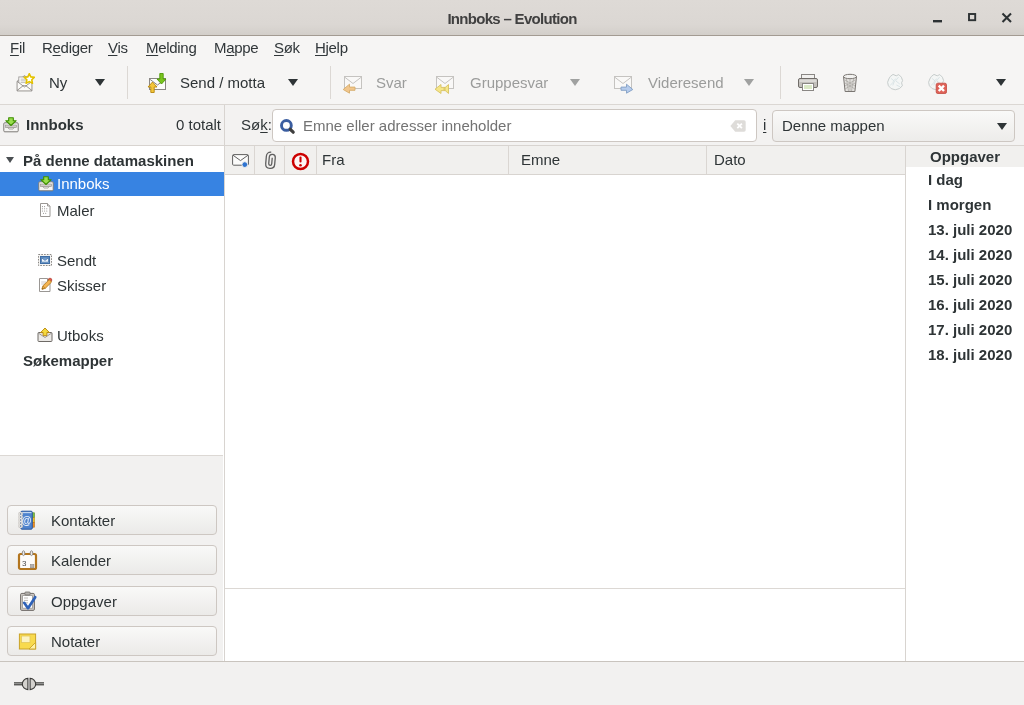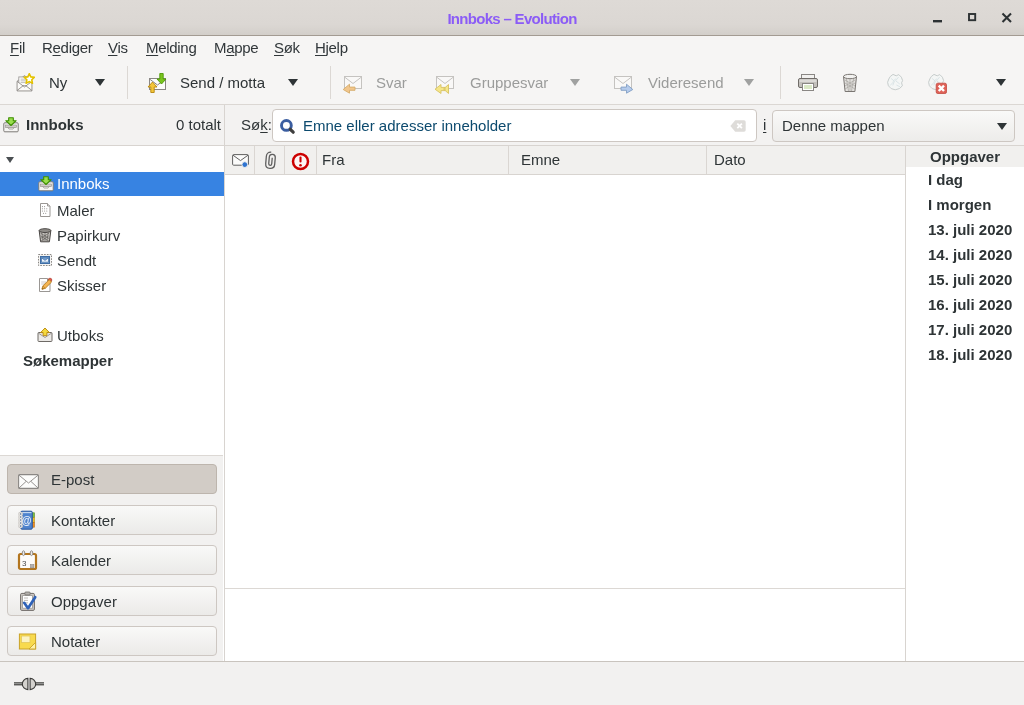--- a/index.html
+++ b/index.html
@@ -5,21 +5,21 @@
   * { margin:0; padding:0; box-sizing:border-box; }
   html,body { width:1024px; height:705px; overflow:hidden; }
   body { font-family:"Liberation Sans", sans-serif; font-size:15px; color:#2e3436; position:relative; background:#f6f5f4; }
   .abs { position:absolute; }
   u { text-decoration:underline; text-underline-offset:2px; }
 
   
   #titlebar { top:0; left:0; width:1024px; height:36px;
     background:linear-gradient(to bottom,#dedad6 0%,#dbd7d3 70%,#d3cfca 100%);
     border-bottom:1px solid #a39b92; }
-  #title { top:10px; left:0; width:1024px; text-align:center; font-weight:bold; color:#8b5cf6; letter-spacing:-0.7px; }
+  #title { top:10px; left:0; width:1024px; text-align:center; font-weight:bold; color:#404040; letter-spacing:-0.7px; }
 
   
   #menubar { top:36px; left:0; width:1024px; height:25px; background:#f6f5f4; }
   .menuitem { position:absolute; top:3px; color:#31373a; letter-spacing:-0.3px; }
 
   
   #toolbar { top:61px; left:0; width:1024px; height:44px; background:#f6f5f4; border-bottom:1px solid #dbd7d3; }
   .tsep { position:absolute; top:5px; width:1px; height:33px; background:#dcd8d4; }
   .tlabel { position:absolute; top:13px; color:#2e3436; }
   .tlabel.dim { color:#9b9c9b; }
@@ -27,21 +27,21 @@
   .arrowdn.dim { border-top-color:#a0a1a0; }
   .ticon { position:absolute; top:10px; }
 
   
   #searchrow { top:105px; left:0; width:1024px; height:41px; background:#f3f2f1; border-bottom:1px solid #d8d4d0; }
   #fhicon { top:12px; left:3px; }
   #fhname { top:11px; left:26px; font-weight:bold; }
   #fhcount { top:11px; left:0; width:221px; text-align:right; }
   #soklabel { top:11px; left:241px; }
   #searchentry { top:4px; left:272px; width:485px; height:33px; background:#ffffff; border:1px solid #cdc7c2; border-radius:4px; }
-  #placeholder { top:12px; left:303px; color:#0c4a6e; }
+  #placeholder { top:12px; left:303px; color:#737373; }
   #ilabel { top:11px; left:763px; }
   #dropdown { top:5px; left:772px; width:243px; height:32px; background:linear-gradient(to bottom,#f9f9f8,#edecea); border:1px solid #cdc7c2; border-radius:4px; }
   #dropdown span { position:absolute; left:9px; top:6px; }
 
   
   #main { top:146px; left:0; width:1024px; height:515px; background:#ffffff; }
 
   
   #sidebarborder { top:105px; left:224px; width:1px; height:556px; background:#d8d4d0; }
   .treerow { position:absolute; left:0; width:223px; height:25px; }
@@ -187,20 +187,21 @@
   <div class="abs" id="dropdown">
       <span>Denne mappen</span>
     </div>
   <span class="arrowdn abs" style="left:997px;top:18px"></span>
 </div>
 
 <div class="abs" id="main">
 
   <div class="treerow" style="top:2px">
       <span class="expander"></span>
+      <span class="txt bold" style="left:23px">På denne datamaskinen</span>
     </div>
   <div class="abs" id="selrow"></div>
   <div class="treerow" style="top:26px;color:#ffffff">
     <svg class="abs" style="left:38px;top:4px" width="16" height="16" viewBox="0 0 16 16">
       <rect x="0.8" y="5.8" width="14.4" height="9" rx="1" fill="#f6f5f3" stroke="#7d7a76"></rect>
       <rect x="2.6" y="8" width="10.8" height="2.6" fill="#cfccc8" stroke="#8f8b87" stroke-width="0.6"></rect>
       <path d="M4.8,10.6 h6.4 l-1.2,1.5 h-4 Z" fill="#e8e6e3" stroke="#8f8b87" stroke-width="0.6"></path>
       <path d="M5.7,0.8 h4.6 v2.9 h2.9 L8,8.5 L2.8,3.7 h2.9 Z" fill="#9ade4e" stroke="#3d8e00" stroke-width="1.1" stroke-linejoin="round"></path>
     </svg>
     <span class="txt" style="left:57px;top:3px">Innboks</span>
@@ -217,28 +218,20 @@
           <circle cx="9.8" cy="6.8" r="0.55"></circle>
           <circle cx="5.4" cy="9" r="0.55"></circle>
           <circle cx="7.6" cy="9" r="0.55"></circle>
           <circle cx="9.8" cy="9" r="0.55"></circle>
           <circle cx="6.5" cy="11.2" r="0.55"></circle>
           <circle cx="8.7" cy="11.2" r="0.55"></circle>
         </g>
     </svg>
     <span class="txt" style="left:57px">Maler</span>
     </div>
-  <div class="treerow" style="top:77px">
-    <svg class="abs" style="left:37px;top:4px" width="16" height="16" viewBox="0 0 16 16">
-      <path d="M2.2,3.8 h11.6 l-1.4,11 h-8.8 Z" fill="#c9c6c2" stroke="#4a4744"></path>
-      <ellipse cx="8" cy="3.6" rx="5.9" ry="1.9" fill="#8f8c88" stroke="#4a4744"></ellipse>
-      <path d="M3.4,6 l8.8,5.6 M3.4,11.6 l8.8,-5.6 M3.6,8.8 l8.4,5.4 M3.8,14.2 l8,-5.4 M8,5.8 v9 M4.8,5.8 l1.4,9 M11.2,5.8 l-1.4,9" stroke="#605d59" stroke-width="0.7" fill="none"></path>
-    </svg>
-    <span class="txt" style="left:57px">Papirkurv</span>
-    </div>
   <div class="treerow" style="top:102px">
     <svg class="abs" style="left:37px;top:4px" width="16" height="16" viewBox="0 0 16 16">
       <rect x="1.5" y="2.5" width="13" height="11" fill="#f4f3f1" stroke="#8a8784" stroke-dasharray="1.6,1.2"></rect>
       <rect x="3.5" y="4.5" width="9" height="7" fill="#7da7d8" stroke="#3f6ea5"></rect>
       <path d="M4.5,5.8 h7 v4.4 h-7 Z M4.5,5.8 L8,8.4 L11.5,5.8" fill="#eaf1fa" stroke="#3f6ea5" stroke-width="0.7"></path>
     </svg>
     <span class="txt" style="left:57px">Sendt</span>
     </div>
   <div class="treerow" style="top:127px">
     <svg class="abs" style="left:37px;top:4px" width="16" height="16" viewBox="0 0 16 16">
@@ -257,27 +250,20 @@
       <path d="M1.2,6 L8,10.5 L14.8,6" fill="none" stroke="#87837f" stroke-width="0.8"></path>
       <path d="M6.1,8.6 h3.8 v-3 h2.6 L8,1 L3.5,5.6 h2.6 Z" fill="#f5d93c" stroke="#b8860b" stroke-width="0.9" stroke-linejoin="round"></path>
     </svg>
     <span class="txt" style="left:57px">Utboks</span>
     </div>
   <div class="treerow" style="top:202px">
       <span class="txt bold" style="left:23px">Søkemapper</span>
     </div>
 
   <div class="abs" id="switcher">
-    <div class="swbtn active" style="top:8px">
-      <svg style="left:10px;top:9px" width="21" height="15" viewBox="0 0 21 15">
-        <rect x="0.6" y="0.6" width="19.8" height="13.8" rx="1" fill="#fcfcfb" stroke="#8a8784" stroke-width="1.1"></rect>
-        <path d="M1,1.2 L10.5,9 L20,1.2 M1,14 L8,7.5 M20,14 L13,7.5" fill="none" stroke="#8a8784" stroke-width="0.9"></path>
-      </svg>
-      <span class="txt">E-post</span>
-      </div>
     <div class="swbtn" style="top:49px">
       <svg style="left:9px;top:3.5px" width="21" height="21" viewBox="0 0 21 21">
         <rect x="15" y="2.8" width="2.4" height="4.8" fill="#7ec041" stroke="#4e851f" stroke-width="0.6"></rect>
         <rect x="15" y="7.6" width="2.4" height="4.8" fill="#f0c02f" stroke="#b38a12" stroke-width="0.6"></rect>
         <rect x="15" y="12.4" width="2.4" height="4.8" fill="#ef8d1f" stroke="#bb6a0c" stroke-width="0.6"></rect>
         <rect x="3.8" y="1.2" width="11.5" height="18" rx="1.2" fill="#4f83cd" stroke="#2d5aa0"></rect>
         <path d="M4.5,2.6 h10" stroke="#c9dcf3" stroke-width="1.1"></path>
         <g fill="none" stroke="#b9b6b2" stroke-width="1.6">
           <circle cx="3.6" cy="4" r="1.5"></circle>
             <circle cx="3.6" cy="7" r="1.5"></circle>

